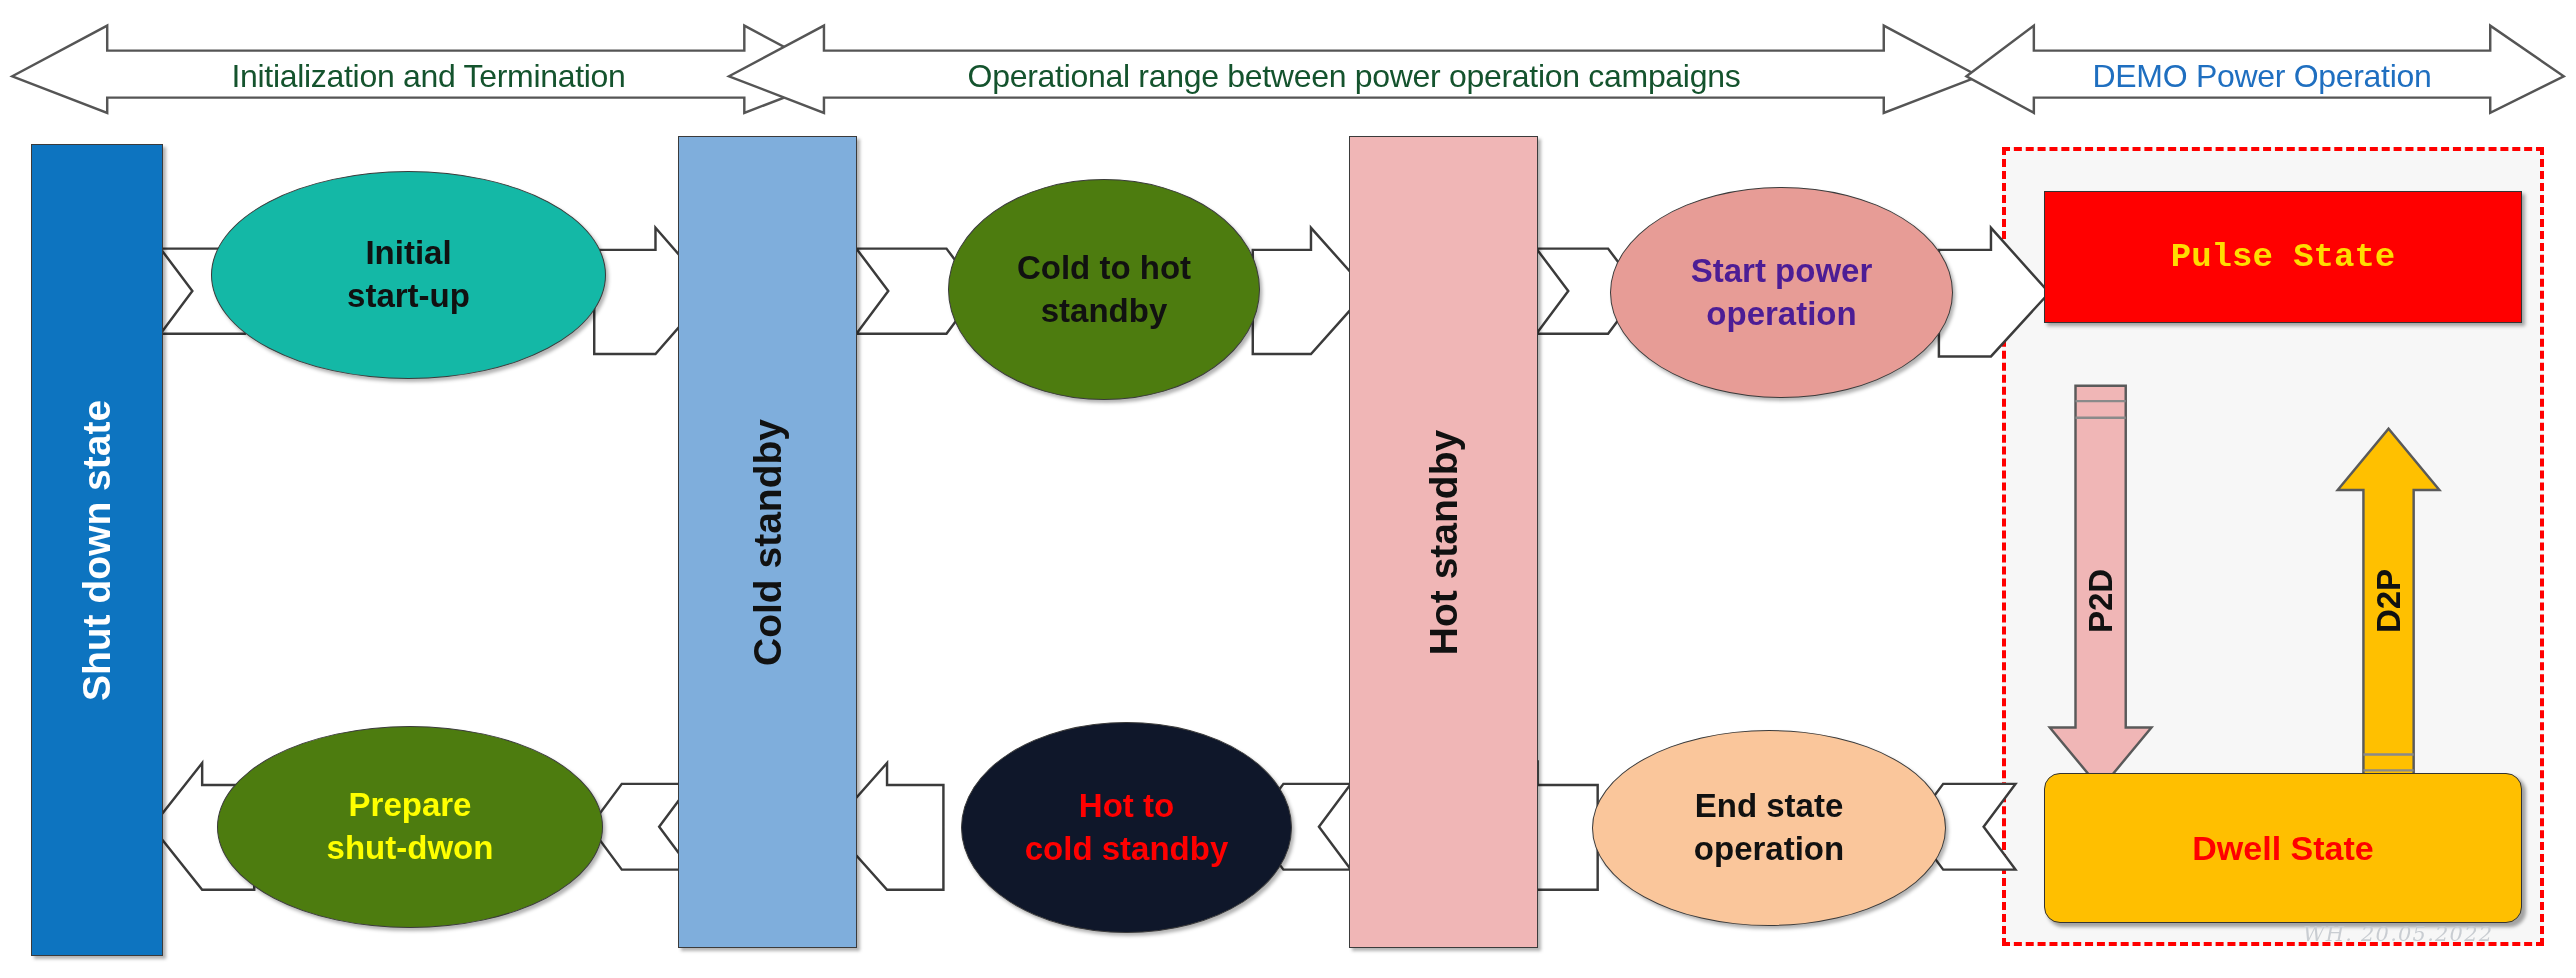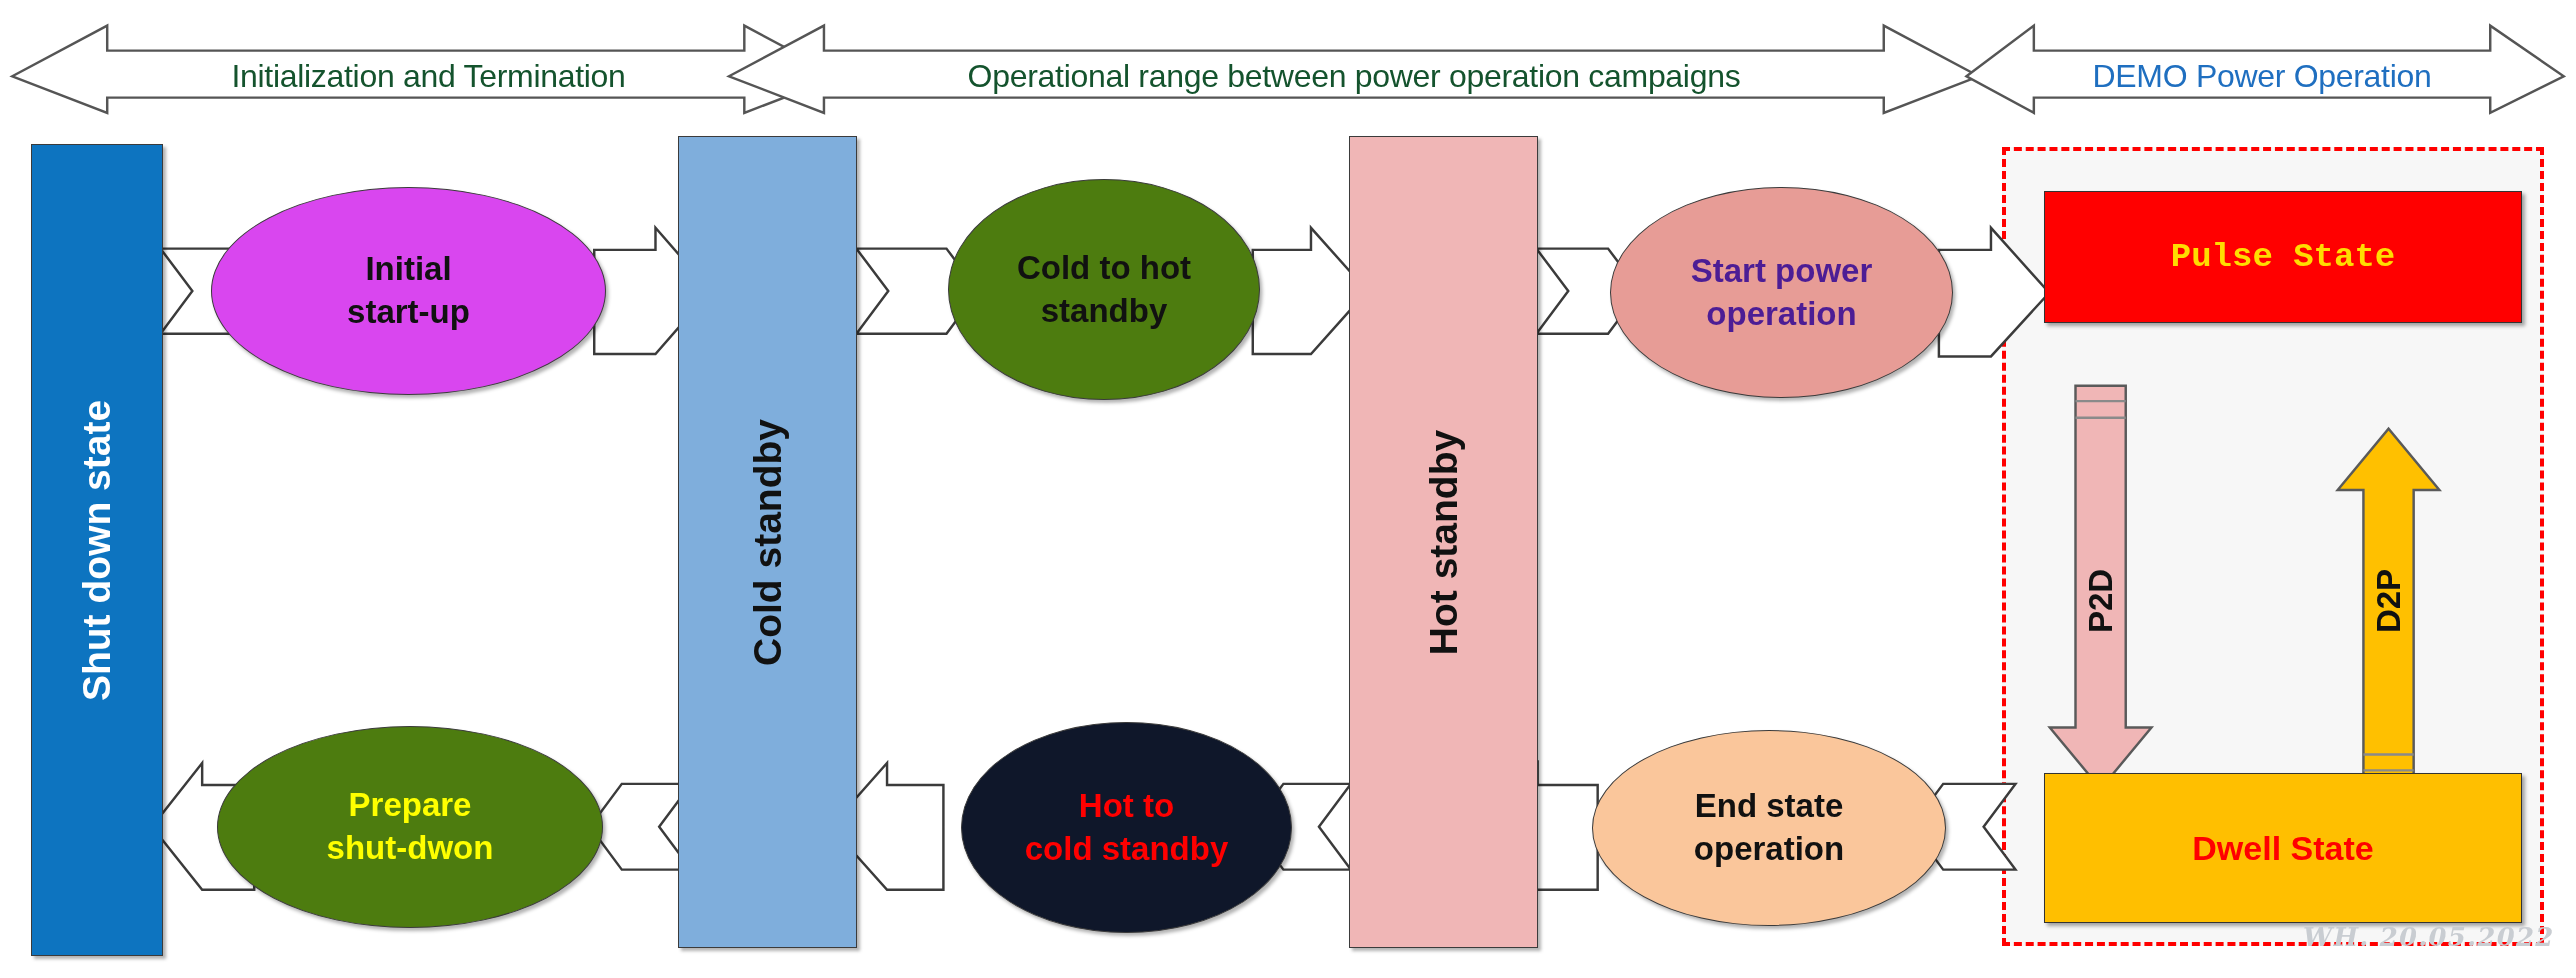--- a/index.html
+++ b/index.html
@@ -70,22 +70,22 @@
   }
 
   
   .conn{position:absolute;left:0;top:0;width:2576px;height:978px;pointer-events:none;}
 
   
   .sig{
     position:absolute;
     font-family:"DejaVu Serif", serif;
     font-style:italic;
-    font-weight:bold;
-    font-size:26px;
+    font-weight:normal;
+    font-size:21px;
     color:#C9CDD2;
     letter-spacing:1.2px;
     white-space:nowrap;
   }
 </style>
 </head>
 <body>
 
 <div id="stage">
 
@@ -156,21 +156,21 @@
   </div>
 
   <div class="vbox" style="left:678px;top:136px;width:179px;height:812px;background:#7FAEDC;">
     <span class="vtext" style="color:#111111;">Cold standby</span>
   </div>
 
   <div class="vbox" style="left:1349px;top:136px;width:189px;height:812px;background:#F0B6B6;">
     <span class="vtext" style="color:#111111;">Hot standby</span>
   </div>
 
-  <div class="ell" style="left:211px;top:187px;width:395px;height:208px;background:#d946ef;color:#111111;">
+  <div class="ell" style="left:211px;top:171px;width:395px;height:208px;background:#14b8a6;color:#111111;">
     <span>
       <span>Initial</span><br>
       <span>start-up</span>
     </span>
   </div>
 
   <div class="ell" style="left:948px;top:179px;width:312px;height:221px;background:#4d7c0f;color:#111111;">
     <span>
       <span>Cold to hot</span><br>
       <span>standby</span>
@@ -202,21 +202,21 @@
     <span>
       <span>End state</span><br>
       <span>operation</span>
     </span>
   </div>
 
   <div class="hbox" style="left:2044px;top:191px;width:478px;height:132px;background:#FF0000;color:#FFDD00;font-family:Liberation Mono, monospace;">
     <span>Pulse State</span>
   </div>
 
-  <div class="hbox" style="left:2044px;top:773px;width:478px;height:150px;background:#FFBF00;color:#FF0000;">
+  <div class="hbox" style="left:2044px;top:773px;width:478px;height:150px;background:#FFBF00;color:#FF0000;border-radius:16px;">
     <span>Dwell State</span>
   </div>
 
   <div class="abs" style="left:2058px;top:539px;width:86px;height:123px;display:flex;align-items:center;justify-content:center;">
     <span style="transform:rotate(-90deg);font-weight:bold;font-size:33px;color:#111111;white-space:nowrap;">P2D</span>
   </div>
 
   <div class="abs" style="left:2346px;top:539px;width:86px;height:123px;display:flex;align-items:center;justify-content:center;">
     <span style="transform:rotate(-90deg);font-weight:bold;font-size:33px;color:#111111;white-space:nowrap;">D2P</span>
   </div>

